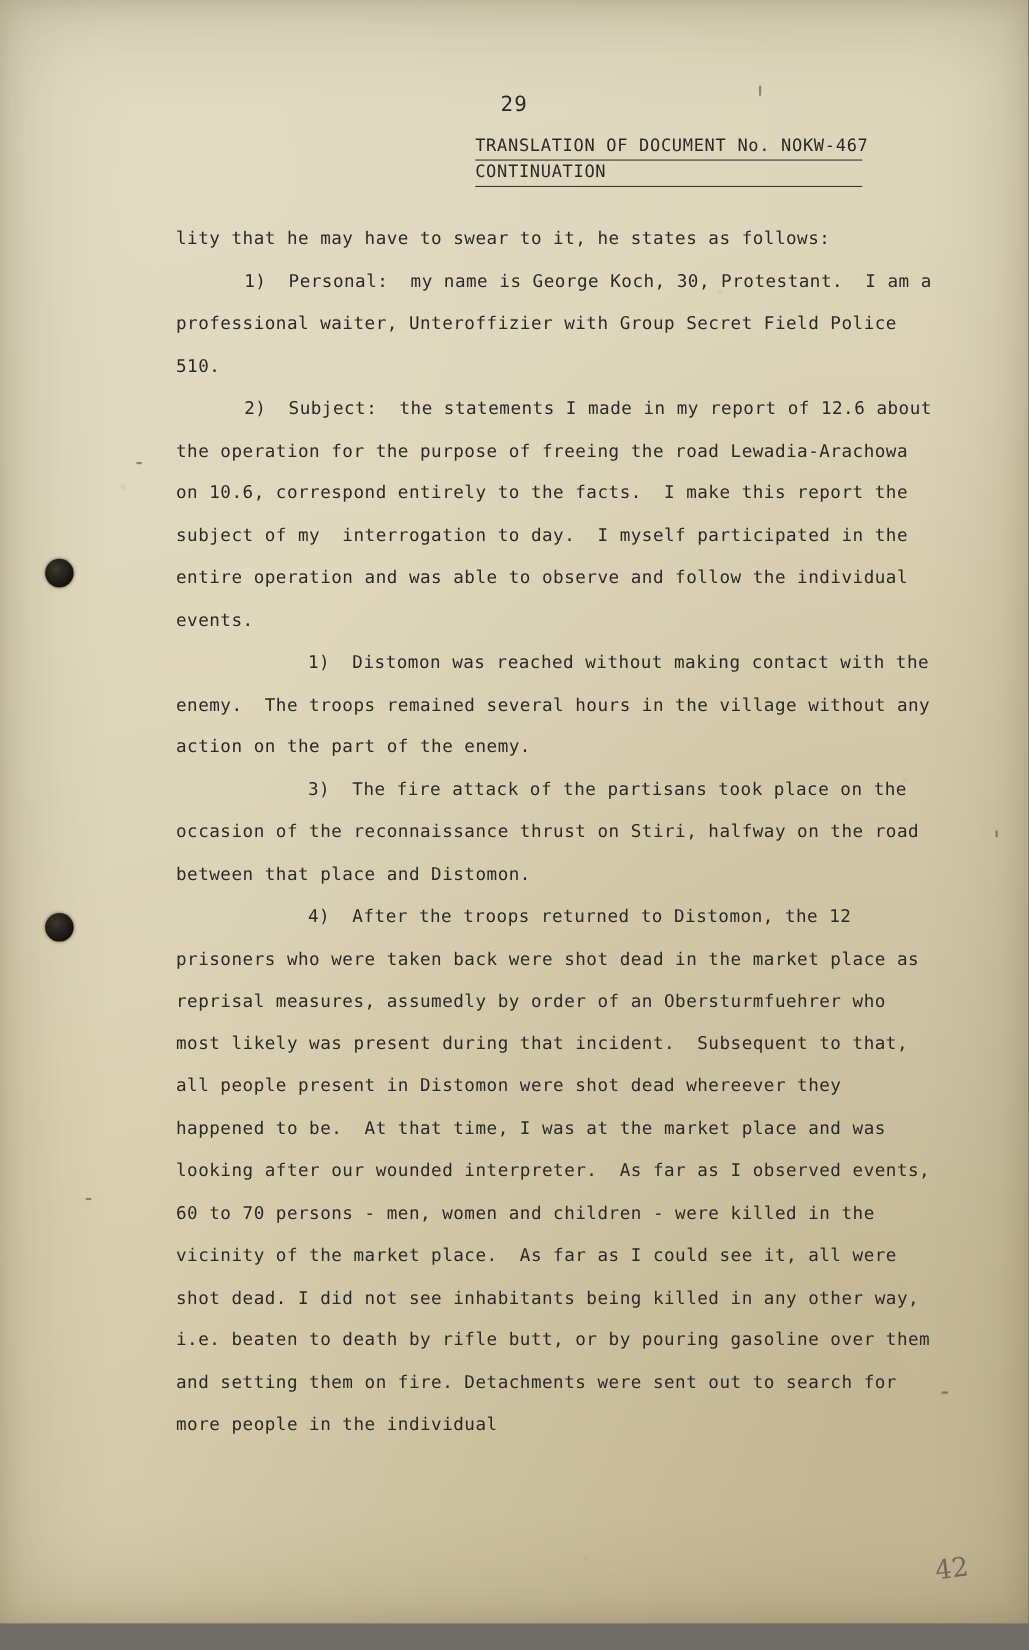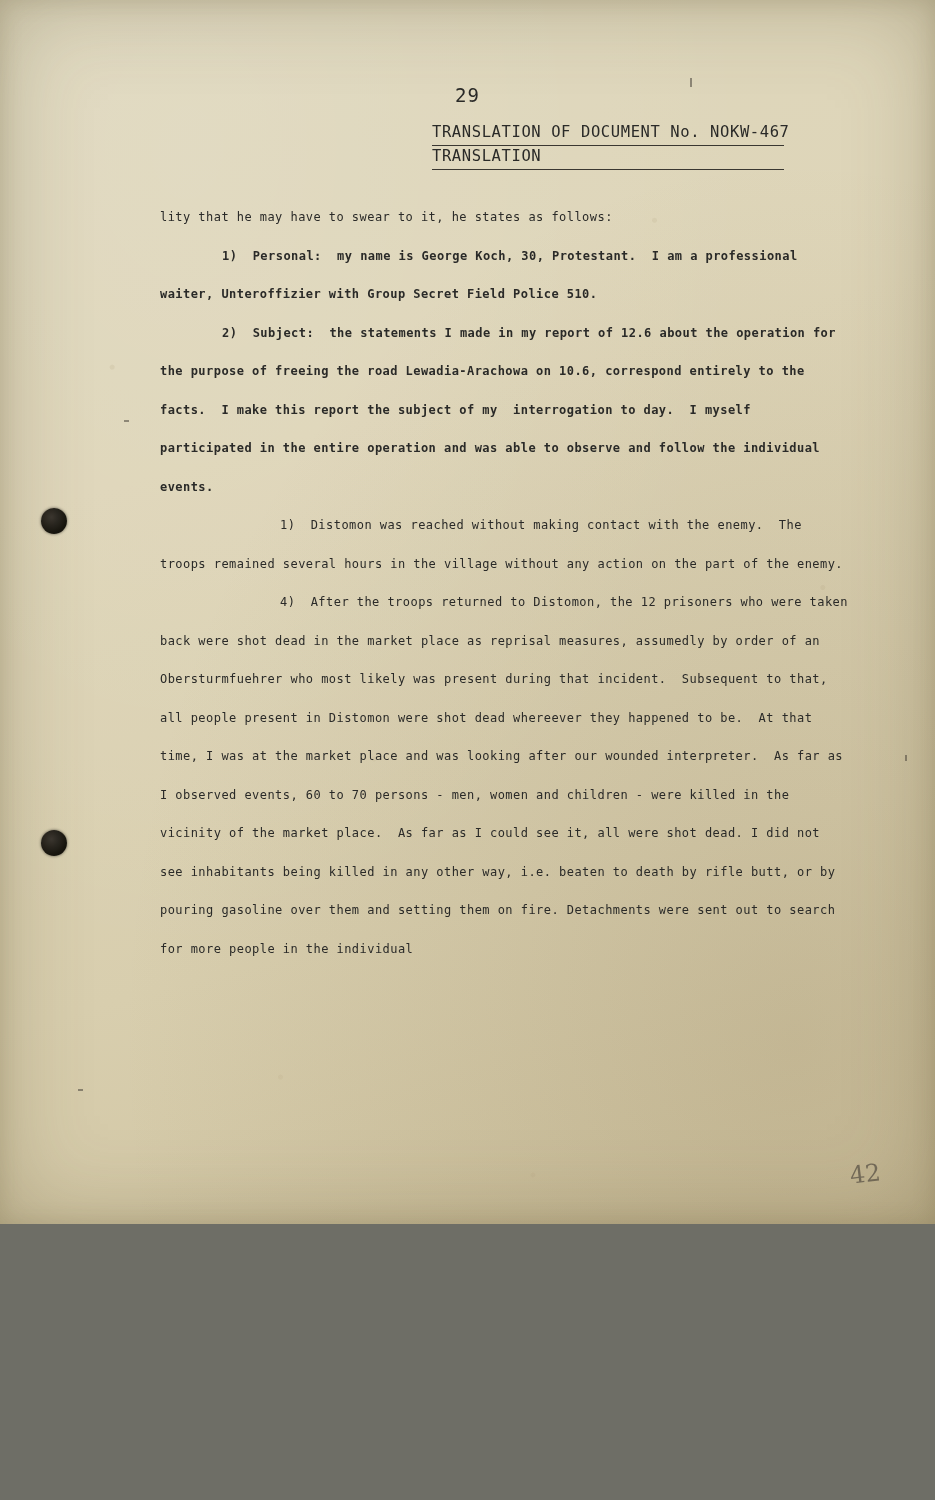--- a/index.html
+++ b/index.html
@@ -3,21 +3,21 @@
 <meta charset="utf-8">
 <style>
   html, body {
     margin: 0;
     padding: 0;
     background: #6e6e66;
   }
   .page {
     position: relative;
     width: 935px;
-    height: 1224px;
+    height: 1476px;
     margin: 0 auto;
     background:
       radial-gradient(ellipse at 20% 12%, rgba(255,255,255,0.10), rgba(0,0,0,0) 55%),
       radial-gradient(ellipse at 85% 85%, rgba(120,100,60,0.18), rgba(0,0,0,0) 60%),
       linear-gradient(165deg, #ded7bd 0%, #ded5b8 35%, #d8ceae 70%, #cfc3a0 100%);
     overflow: hidden;
     font-family: "DejaVu Sans Mono", "Liberation Mono", monospace;
     color: #2a2a28;
   }
   
@@ -77,29 +77,29 @@
   }
   .doc-header .line2 {
     border-bottom: 1.5px solid #3a3731;
   }
 
   .body-text {
     position: absolute;
     left: 160px;
     top: 198px;
     width: 690px;
-    font-size: 12px;
+    font-size: 16px;
     line-height: 38.5px;
     letter-spacing: .45px;
   }
   .body-text p {
     margin: 0;
     white-space: pre-wrap;
   }
-  .ind1 { text-indent: 62px; font-weight: bold; }
+  .ind1 { text-indent: 62px; }
   .ind2 { text-indent: 62px; }
   .ind3 { text-indent: 120px; }
 
   .tick {
     position: absolute;
     background: #4a463c;
     opacity: .55;
   }
   .t1 { left: 690px; top: 78px; width: 2px; height: 9px; }
   .t2 { left: 124px; top: 420px; width: 5px; height: 2px; }
@@ -131,27 +131,28 @@
   <div class="tick t1"></div>
   <div class="tick t2"></div>
   <div class="tick t3"></div>
   <div class="tick t4"></div>
   <div class="tick t5"></div>
 
   <div class="page-number">29</div>
 
   <div class="doc-header">
     <div class="line1">TRANSLATION OF DOCUMENT No. NOKW-467</div>
-    <div class="line2">TRANSLATION</div>
+    <div class="line2">CONTINUATION</div>
   </div>
 
   <div class="body-text">
     <p>lity that he may have to swear to it, he states as follows:</p>
     <p class="ind1">1)  Personal:  my name is George Koch, 30, Protestant.  I am a professional waiter, Unteroffizier with Group Secret Field Police 510.</p>
     <p class="ind1">2)  Subject:  the statements I made in my report of 12.6 about the operation for the purpose of freeing the road Lewadia-Arachowa on 10.6, correspond entirely to the facts.  I make this report the subject of my  interrogation to day.  I myself participated in the entire operation and was able to observe and follow the individual events.</p>
     <p class="ind3">1)  Distomon was reached without making contact with the enemy.  The troops remained several hours in the village without any action on the part of the enemy.</p>
+    <p class="ind3">3)  The fire attack of the partisans took place on the occasion of the reconnaissance thrust on Stiri, halfway on the road between that place and Distomon.</p>
     <p class="ind3">4)  After the troops returned to Distomon, the 12 prisoners who were taken back were shot dead in the market place as reprisal measures, assumedly by order of an Obersturmfuehrer who most likely was present during that incident.  Subsequent to that, all people present in Distomon were shot dead whereever they happened to be.  At that time, I was at the market place and was looking after our wounded interpreter.  As far as I observed events, 60 to 70 persons - men, women and children - were killed in the vicinity of the market place.  As far as I could see it, all were shot dead. I did not see inhabitants being killed in any other way, i.e. beaten to death by rifle butt, or by pouring gasoline over them and setting them on fire. Detachments were sent out to search for more people in the individual</p>
   </div>
 
   <div class="corner-mark">42</div>
 
   <div class="edge-shade"></div>
 </div>
 
 </body></html>

